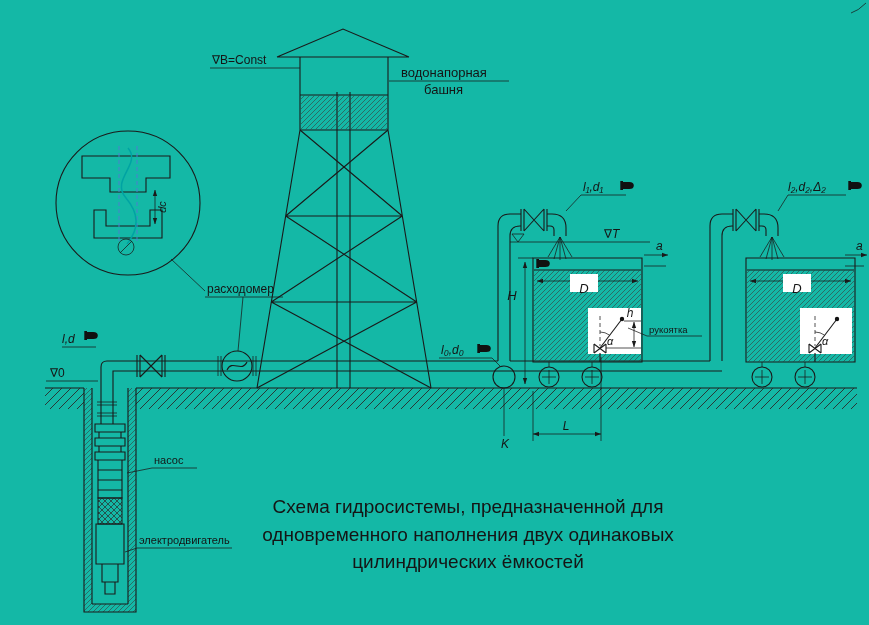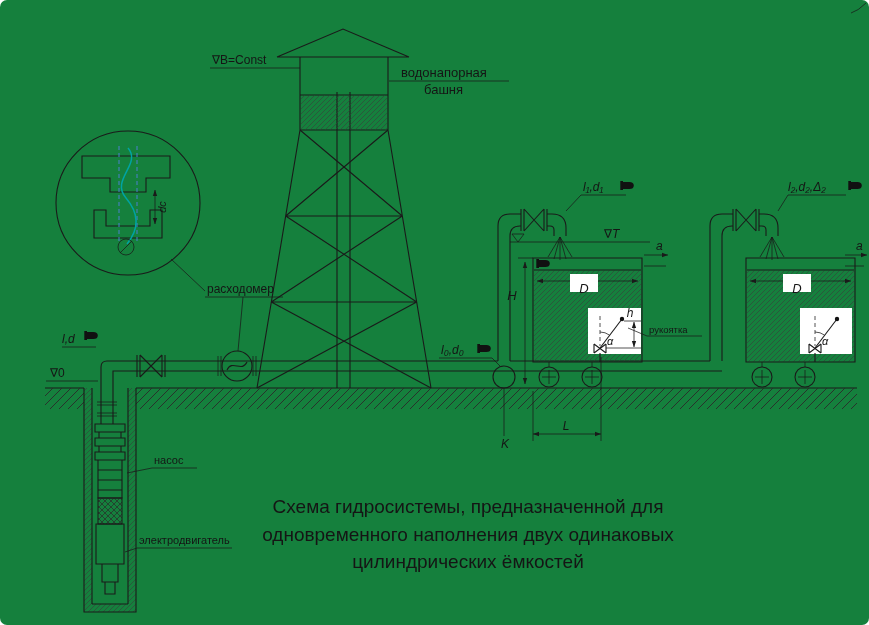--- a/index.html
+++ b/index.html
@@ -1,16 +1,16 @@
 <!DOCTYPE html>
 <html><head>
 <meta charset="utf-8">
 <style>
   html,body{margin:0;padding:0;background:#ffffff;}
-  .page{width:869px;height:625px;position:relative;background:#15803d;overflow:hidden;border-radius:7px;}
+  .page{width:869px;height:625px;position:relative;background:#14b8a6;overflow:hidden;}
   svg text{font-family:"Liberation Sans","DejaVu Sans",sans-serif;fill:#151515;}
   .ln{fill:none;stroke:#1a1a1a;stroke-width:1.1;}
   .thin{fill:none;stroke:#1a1a1a;stroke-width:0.75;}
   .dashln{stroke-dasharray:4 3;}
   .blk{fill:#111;stroke:none;}
   .wht{fill:#ffffff;stroke:none;}
   .t9{font-size:9.5px;}
   .t11{font-size:11px;}
   .t12{font-size:12px;}
   .t13{font-size:13px;}

